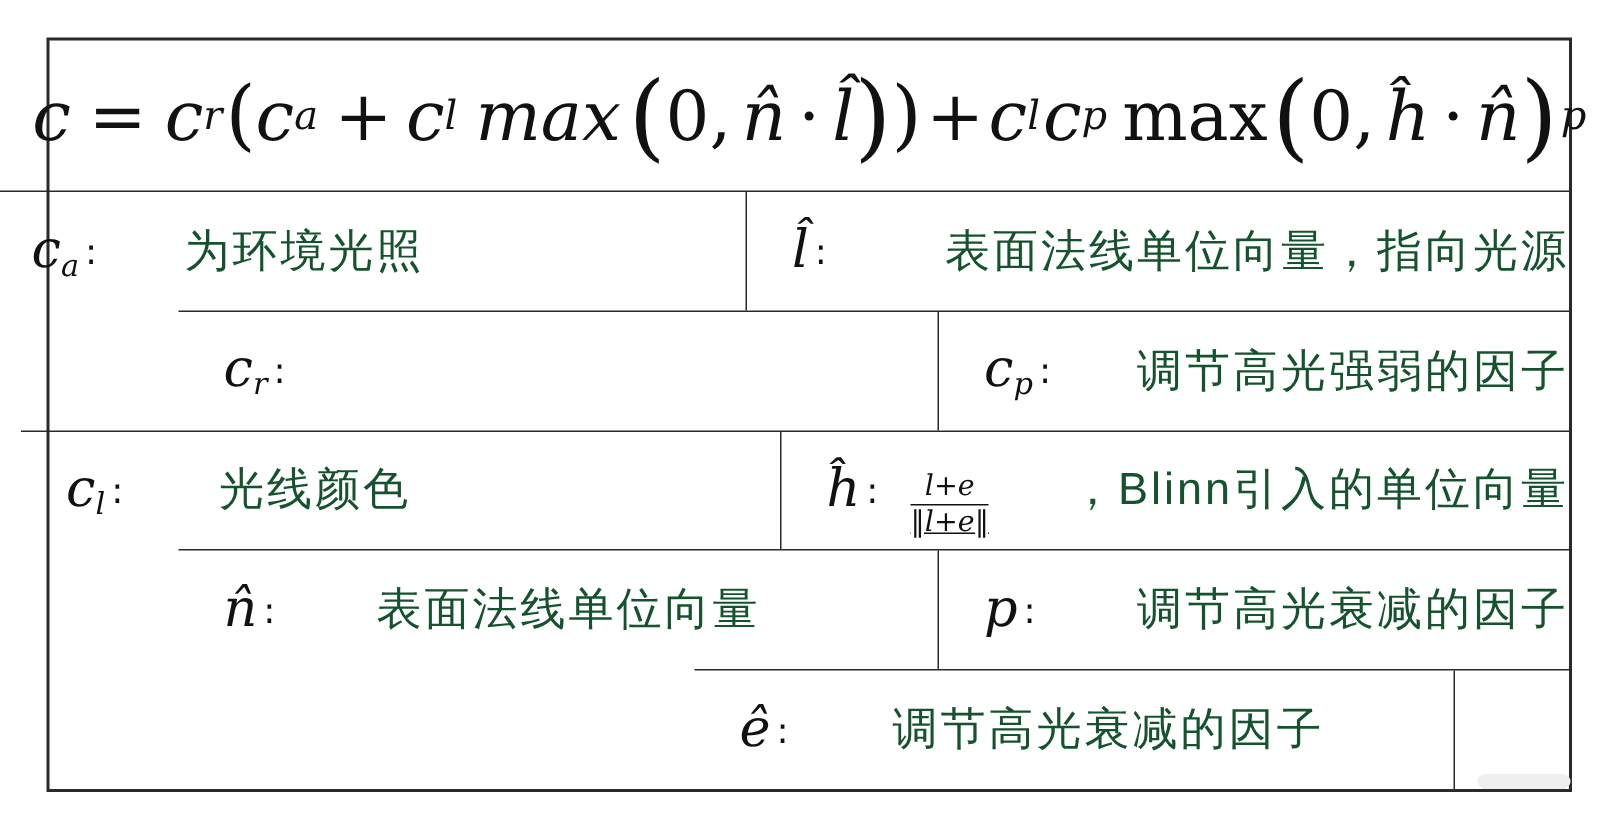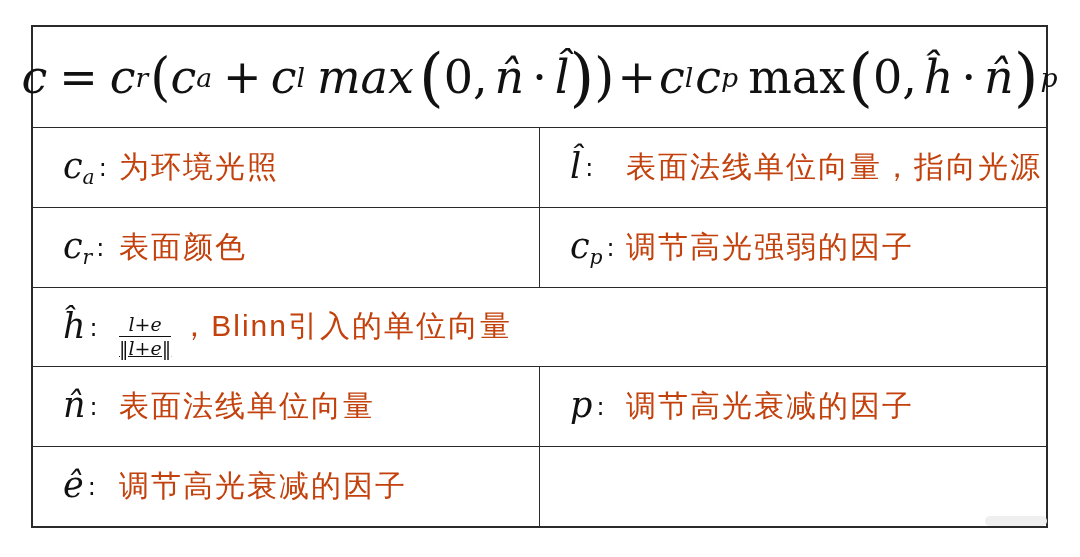--- a/index.html
+++ b/index.html
@@ -54,21 +54,21 @@
   .p1 { font-size: 1.12em; vertical-align: -0.06em; }
   .p2 { font-size: 1.38em; vertical-align: -0.12em; font-weight: normal; }
   .sp-eq    { margin: 0 12px; }
   .sp-plus  { margin: 0 9px; }
   .sp-plus-tight { margin: 0 3px; }
   .sp-dot   { margin: 0 8px; }
   .sp-max1  { margin: 0 5px 0 10px; }
   .sp-max2  { margin: 0 3px 0 8px; }
   .sp-hat   { margin-left: 7px; }
   
-  .body-rows { flex: 1; display: flex; flex-direction: column; }
+  .body-rows { flex: 1; display: flex; flex-direction: column; align-items: flex-end; }
   .trow {
     flex: 1;
     display: flex;
     border-top: 1.5px solid #2a2a2a;
   }
   .tcell {
     display: flex;
     align-items: center;
     padding-left: 30px;
     box-sizing: border-box;
@@ -94,22 +94,23 @@
     font-family: "DejaVu Sans", sans-serif;
     font-size: 24px;
     margin-left: 4px;
     letter-spacing: 0;
     position: relative;
     top: -2px;
   }
   .desc {
     font-size: 30px;
     letter-spacing: 2px;
-    color: #c2410c;
+    color: #14532d;
     white-space: nowrap;
+    margin-left: 46px;
   }
   
   .frac {
     flex: none;
     display: inline-block;
     text-align: center;
     font-family: "DejaVu Serif", serif;
     font-style: italic;
     font-size: 19px;
     color: #111111;
@@ -176,29 +177,32 @@
         </div>
         <div class="tcell right">
           <span class="sym"><span>l̂</span><span class="s-sub"></span><span class="s-colon">:</span></span>
           <span class="desc">表面法线单位向量，指向光源</span>
         </div>
       </div>
 
       <div class="trow">
         <div class="tcell left">
           <span class="sym"><span>c</span><span class="s-sub">r</span><span class="s-colon">:</span></span>
-          <span class="desc">表面颜色</span>
         </div>
         <div class="tcell right">
           <span class="sym"><span>c</span><span class="s-sub">p</span><span class="s-colon">:</span></span>
           <span class="desc">调节高光强弱的因子</span>
         </div>
       </div>
 
       <div class="trow">
+        <div class="tcell left">
+          <span class="sym"><span>c</span><span class="s-sub">l</span><span class="s-colon">:</span></span>
+          <span class="desc">光线颜色</span>
+        </div>
         <div class="tcell right">
           <span class="sym"><span>ĥ</span><span class="s-sub"></span><span class="s-colon">:</span></span>
           <span class="frac">
             <span class="num">l+e</span>
             <span class="den">‖l+e‖</span>
           </span>
           <span class="desc">，Blinn引入的单位向量</span>
         </div>
       </div>
 

